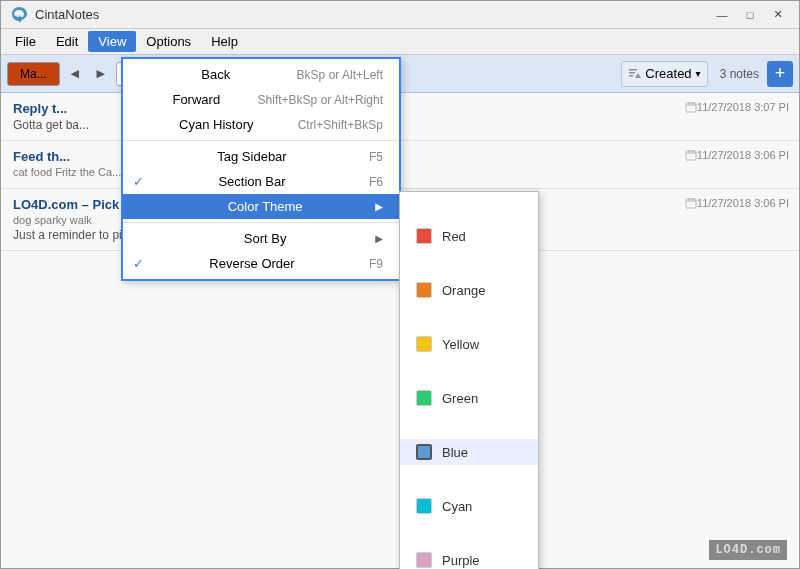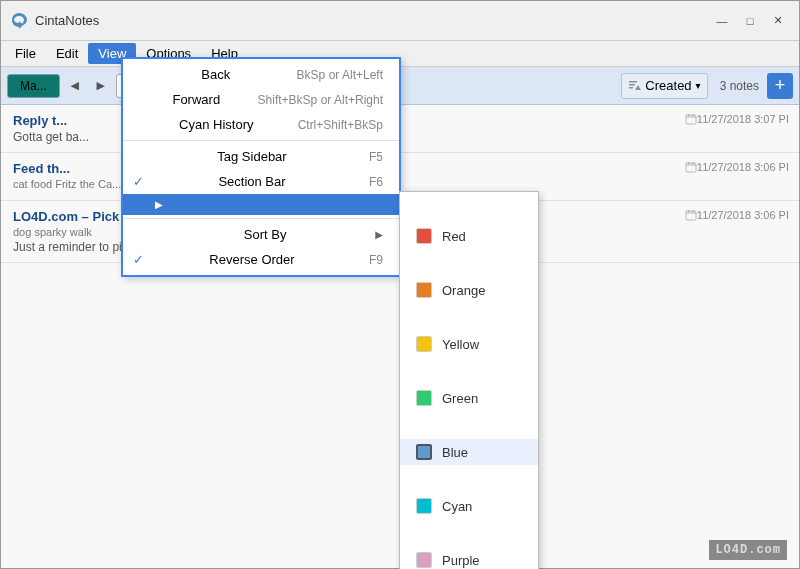--- a/index.html
+++ b/index.html
@@ -19,21 +19,21 @@
       height: 569px;
       background: #f0f0f0;
       border: 1px solid #999;
       display: flex;
       flex-direction: column;
       position: relative;
     }
 
     
     .title-bar {
-      height: 40px;
+      height: 28px;
       background: #f0f0f0;
       display: flex;
       align-items: center;
       padding: 0 8px;
       border-bottom: 1px solid #ccc;
     }
     .title-bar-logo {
       display: flex;
       align-items: center;
       gap: 6px;
@@ -89,21 +89,21 @@
       height: 38px;
       background: #dce6f5;
       display: flex;
       align-items: center;
       padding: 0 6px;
       gap: 4px;
       border-bottom: 1px solid #b0c4de;
     }
     .section-tab {
       padding: 4px 12px;
-      background: #0f766e;
+      background: #c2410c;
       border: 1px solid #7a9cbf;
       border-radius: 3px;
       font-size: 12px;
       cursor: pointer;
     }
     .nav-btn {
       width: 22px;
       height: 22px;
       background: none;
       border: 1px solid transparent;
@@ -417,20 +417,21 @@
       <span class="menu-row-label">Tag Sidebar</span>
       <span class="menu-row-shortcut">F5</span>
     </div>
     <div class="menu-row" style="position:relative;">
       <span class="menu-checkmark">✓</span>
       <span class="menu-row-label">Section Bar</span>
       <span class="menu-row-shortcut">F6</span>
     </div>
 
     <div class="menu-row highlighted" style="position:relative;">
+      <span class="menu-row-label">Color Theme</span>
       <span class="menu-arrow">▶</span>
 
       <div class="submenu">
         <div class="color-row">
           <div class="color-swatch" style="background:#e74c3c;"></div>
           <span class="color-label">Red</span>
         </div>
         <div class="color-row">
           <div class="color-swatch" style="background:#e67e22;"></div>
           <span class="color-label">Orange</span>

